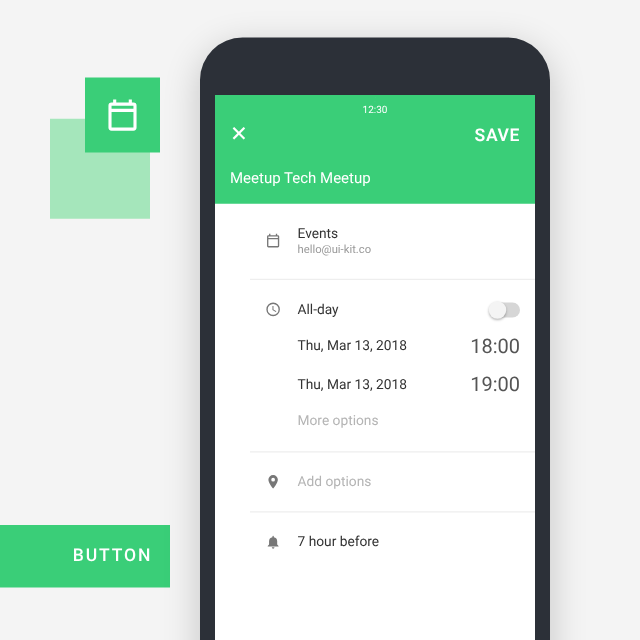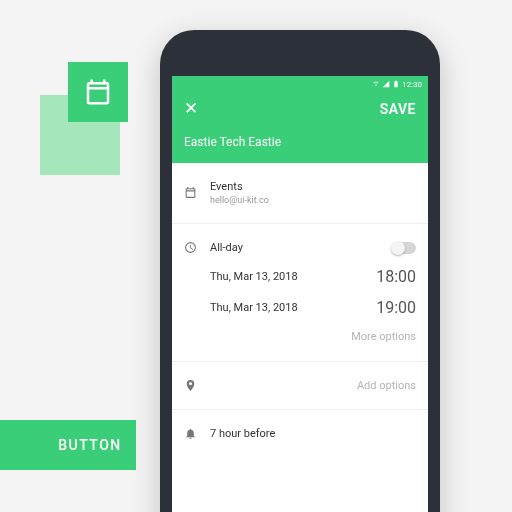--- a/index.html
+++ b/index.html
@@ -52,37 +52,39 @@
     color: #444;
   }
   .statusbar {
     height: 16px;
     background: #3ACE78;
     color: #fff;
     display: flex; justify-content: flex-end; align-items: center;
     padding: 0 6px;
     gap: 2px;
     font-size: 8px;
+    flex-direction: column;
   }
   .statusbar svg { width: 8px; height: 8px; fill: #fff; }
   .header {
     background: #3ACE78;
     color: #fff;
     padding: 8px 12px 14px 12px;
   }
   .header-row {
     display: flex; justify-content: space-between; align-items: center;
     margin-bottom: 18px;
   }
   .close-x { font-size: 17px; font-weight: 300; line-height: 1; cursor:pointer;}
   .save-btn { font-size: 14px; font-weight: 600; letter-spacing: 0.5px; cursor:pointer;}
   .event-title { font-size: 12px; font-weight: 400; }
   .section {
     padding: 10px 12px 10px 12px;
     border-bottom: 1px solid #eee;
+    margin-left: 28px;
   }
   .row {
     display: flex; align-items: center;
     padding: 6px 0;
   }
   .icon-col {
     width: 26px; flex: 0 0 26px;
     display: flex; justify-content: flex-start;
   }
   .icon-col svg { width: 13px; height: 13px; fill: #777; }
@@ -98,21 +100,21 @@
   }
   .toggle::after {
     content: "";
     position: absolute;
     width: 14px; height: 14px;
     background: #f4f4f4;
     border-radius: 50%;
     left: -1px; top: -1px;
     box-shadow: 0 1px 2px rgba(0,0,0,0.3);
   }
-  .muted { color: #b4b4b4; text-align: right; }
+  .muted { color: #b4b4b4; }
 </style>
 </head>
 <body>
 
 <div class="deco-sq-light"></div>
 <div class="deco-sq-icon">
   <svg viewBox="0 0 24 24">
       <path d="M19 4h-1V2h-2v2H8V2H6v2H5a2 2 0 0 0-2 2v14a2 2 0 0 0 2 2h14a2 2 0 0 0 2-2V6a2 2 0 0 0-2-2zm0 16H5V10h14v10zM5 8V6h14v2H5z"></path>
     </svg>
 </div>
@@ -134,21 +136,21 @@
           <path d="M7 4v18h10V4h-3V2h-4v2H7z"></path>
         </svg>
       <span>12:30</span>
     </div>
 
     <div class="header">
       <div class="header-row">
         <span class="close-x">✕</span>
         <span class="save-btn">SAVE</span>
       </div>
-      <div class="event-title">Eastie Tech Eastie</div>
+      <div class="event-title">Meetup Tech Meetup</div>
     </div>
 
     <div class="section">
       <div class="row">
         <div class="icon-col">
           <svg viewBox="0 0 24 24">
               <path d="M19 4h-1V2h-2v2H8V2H6v2H5a2 2 0 0 0-2 2v14a2 2 0 0 0 2 2h14a2 2 0 0 0 2-2V6a2 2 0 0 0-2-2zm0 16H5V10h14v10zM5 8V6h14v2H5z"></path>
             </svg>
         </div>
         <div class="text-col">

